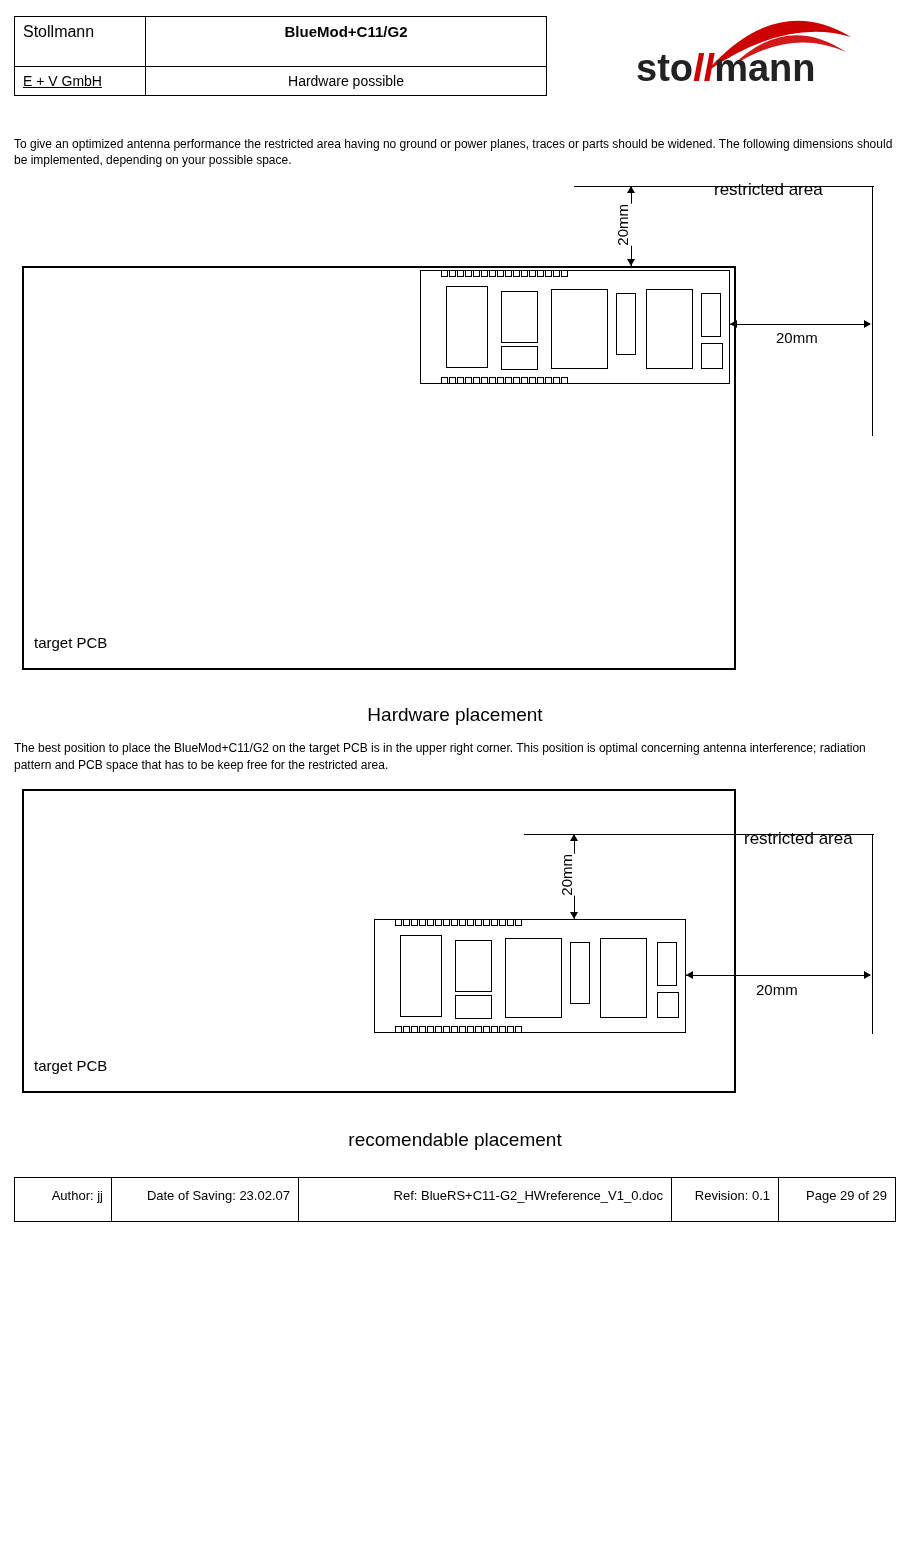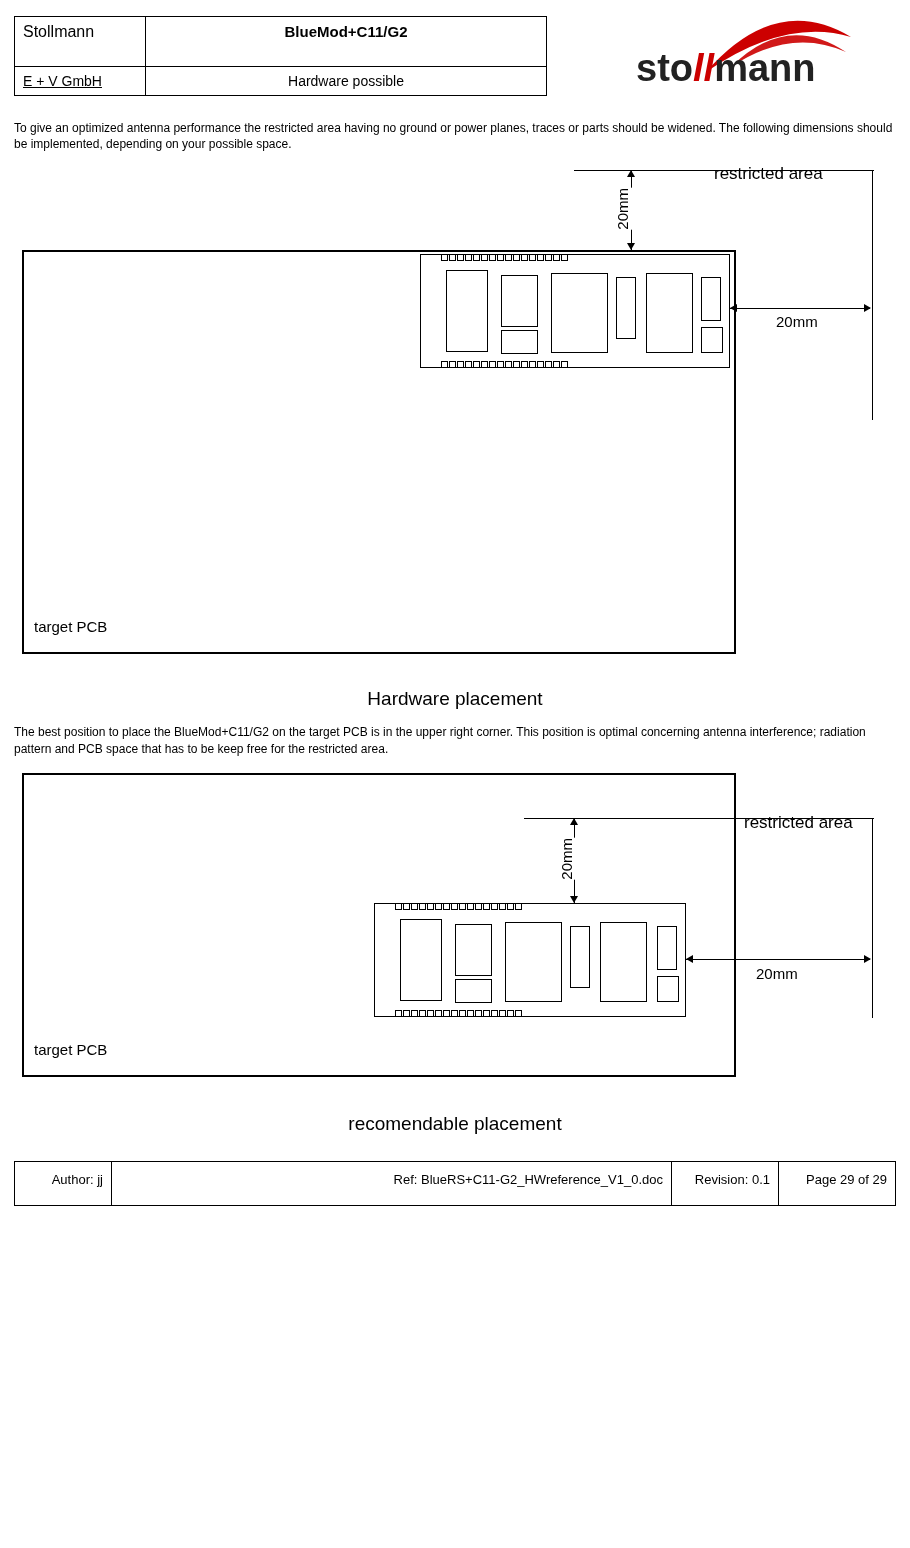--- a/index.html
+++ b/index.html
@@ -9,21 +9,21 @@
     width: 910px;
     color: #000;
   }
   .page {
     padding: 16px 14px;
     box-sizing: border-box;
   }
   .header-row {
     display: flex;
     align-items: stretch;
-    margin-bottom: 24px;
+    margin-bottom: 40px;
   }
   .header-left {
     border: 1px solid #000;
     width: 130px;
     display: flex;
     flex-direction: column;
   }
   .header-left-top {
     border-bottom: 1px solid #000;
     padding: 6px 8px;
@@ -325,18 +325,19 @@
     <div class="dim-horiz" style="left:672px; top:196px; width:184px;"></div>
     <div class="arrowhead arrow-left" style="left:672px; top:192px;"></div>
     <div class="arrowhead arrow-right" style="left:850px; top:192px;"></div>
     <div class="dim-label" style="left:740px; top:202px;">20mm</div>
   </div>
 
   <div class="caption">recomendable placement</div>
 
   <div class="footer">
     <div class="foot-author">Author: jj</div>
+    <div class="foot-date">Date of Saving: 23.02.07</div>
     <div class="foot-ref">Ref: BlueRS+C11-G2_HWreference_V1_0.doc</div>
     <div class="foot-rev">Revision: 0.1</div>
     <div class="foot-page">Page 29 of 29</div>
   </div>
 
 </div>
 
 </body></html>

